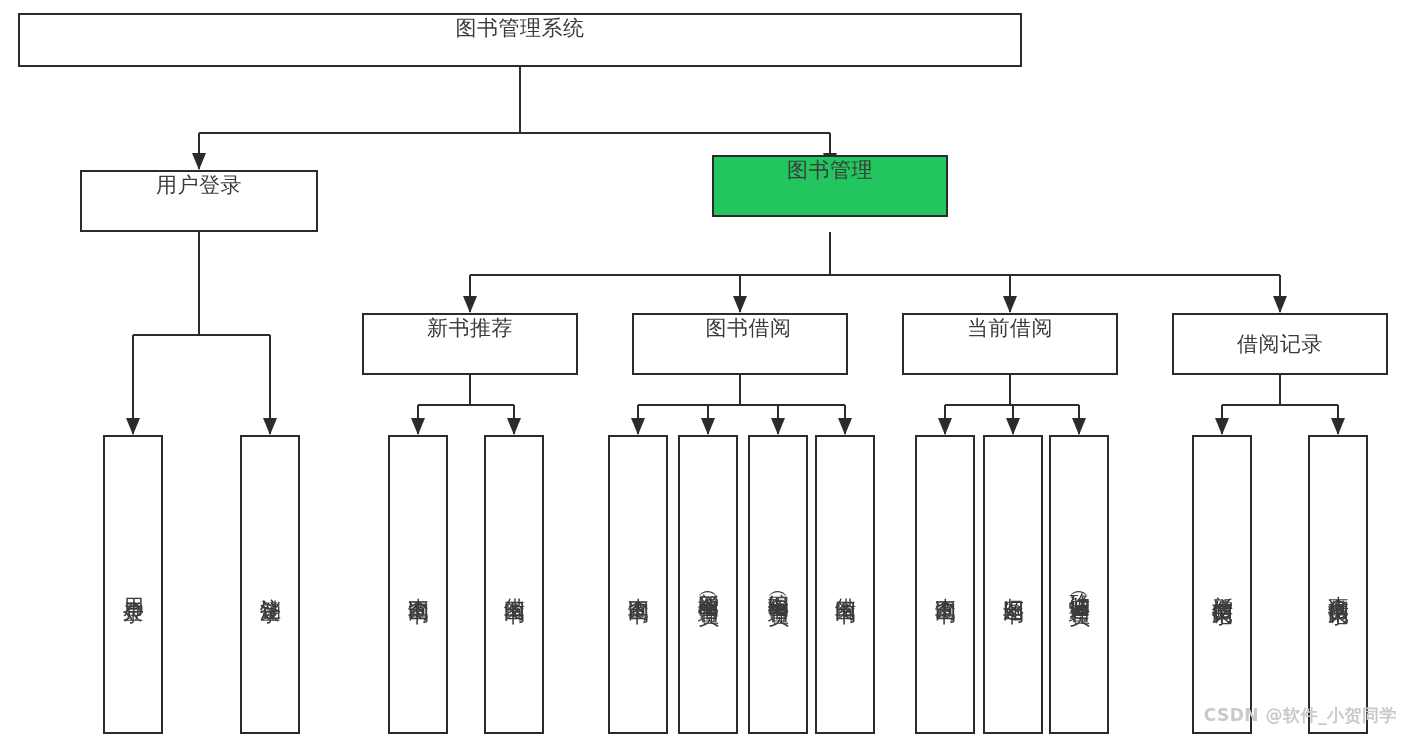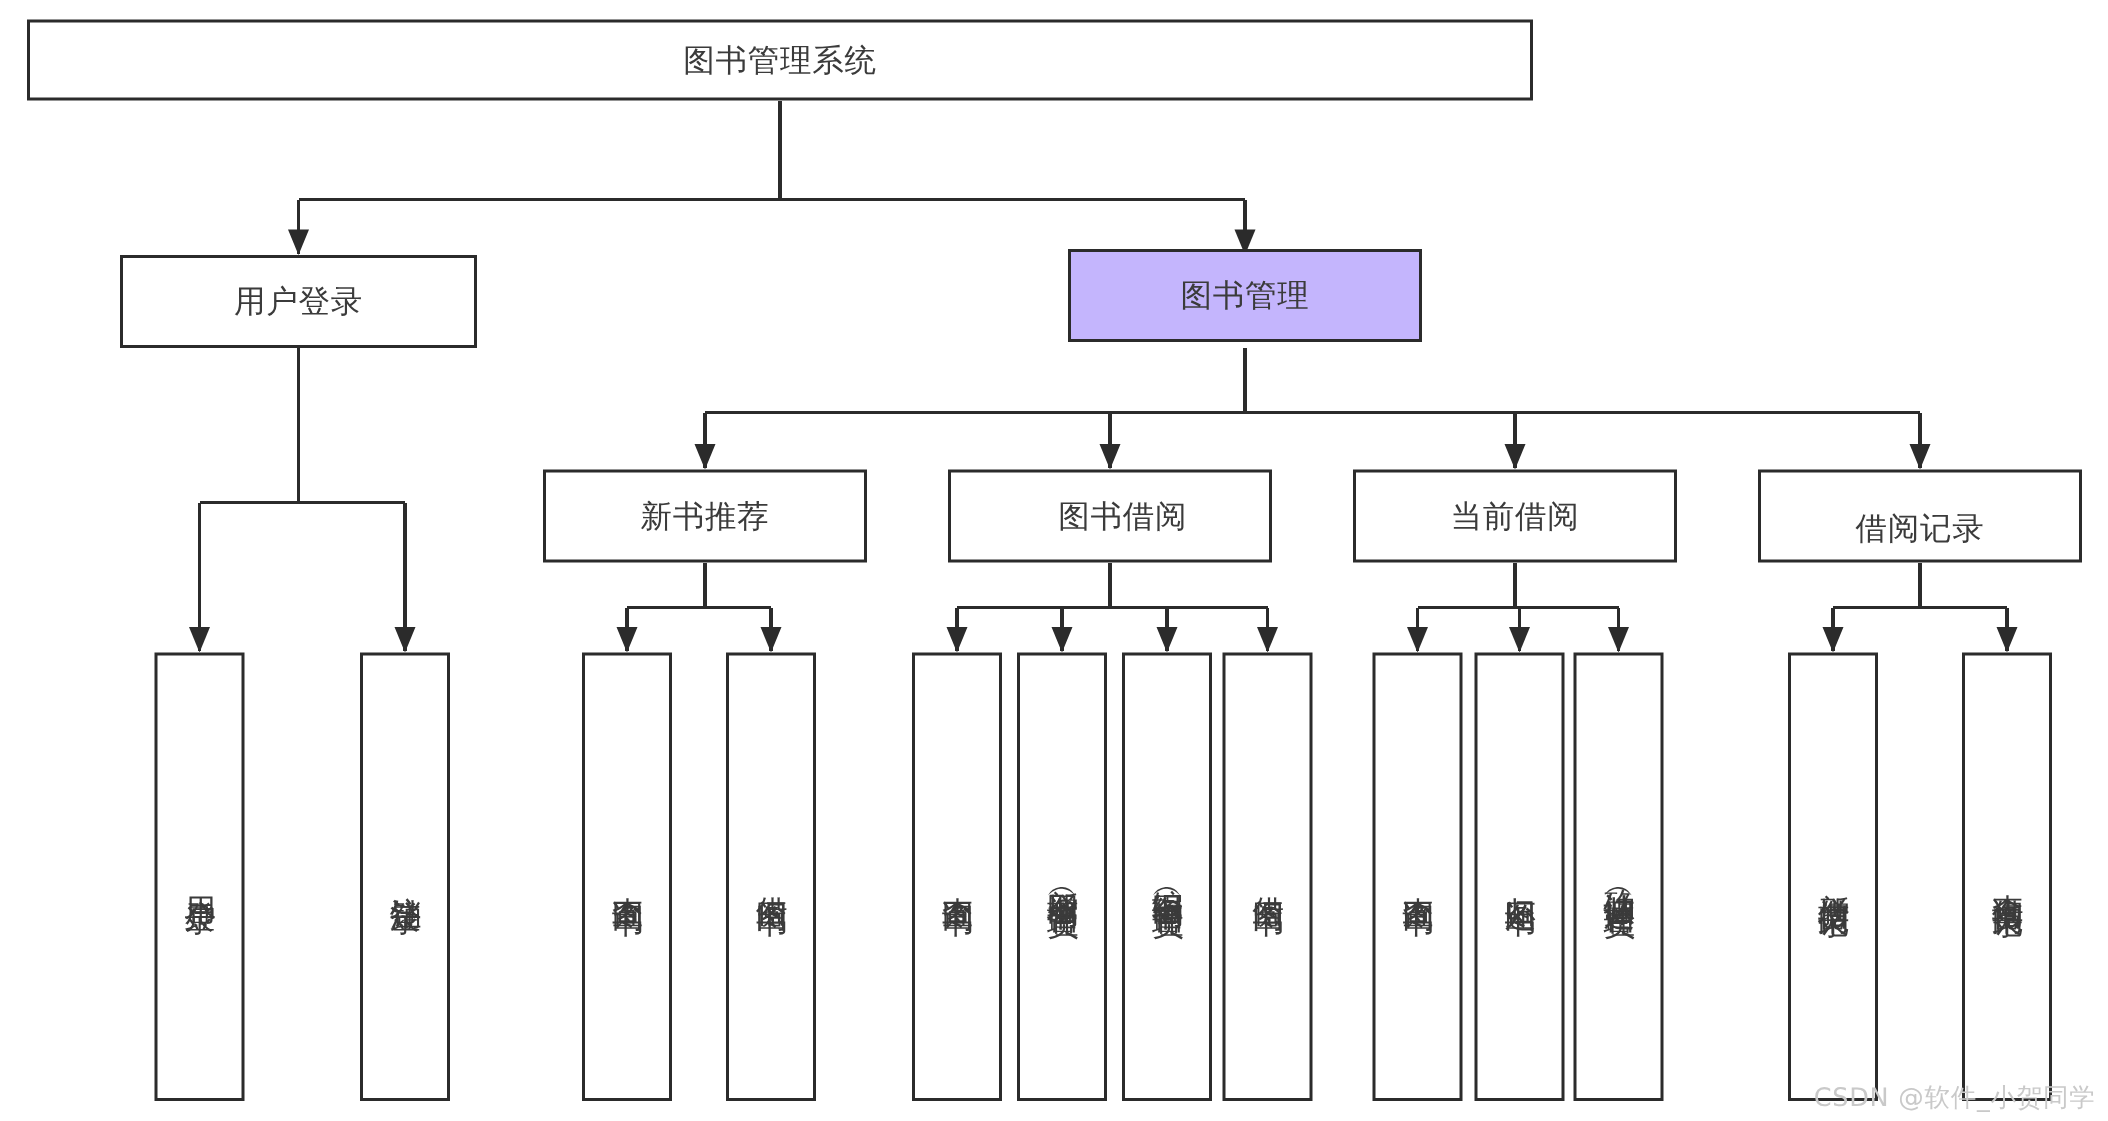--- a/index.html
+++ b/index.html
@@ -24,21 +24,20 @@
     top: 0;
     width: 1405px;
     height: 747px;
   }
   .node-box {
     position: absolute;
     box-sizing: border-box;
     background: #ffffff;
     border: 2px solid #2b2b2b;
     display: flex;
-    align-items: center;
     justify-content: center;
     overflow: hidden;
   }
   .node-label {
     color: #3b3b3b;
     font-size: 21px;
     line-height: 1.28;
     letter-spacing: 0.5px;
     text-align: center;
     white-space: nowrap;
@@ -57,27 +56,28 @@
   }
   .node-box.vertical .vwrap {
     height: 100%;
     display: flex;
     align-items: center;
     justify-content: center;
   }
   .watermark {
     position: absolute;
     right: 8px;
-    bottom: 4px;
+    bottom: 20px;
     color: #c9c9c9;
     font-size: 17px;
     letter-spacing: 0.5px;
     white-space: nowrap;
     pointer-events: none;
     user-select: none;
+    font-weight: bold;
   }
 </style>
 </head>
 <body>
 
 <div id="diagram-root">
 
   <svg id="diagram-svg" viewBox="0 0 1405 747" xmlns="http://www.w3.org/2000/svg">
       <line x1="520" y1="67" x2="520" y2="133" stroke="#2b2b2b" stroke-width="2.4" shape-rendering="crispEdges"></line>
       <line x1="199" y1="133" x2="830" y2="133" stroke="#2b2b2b" stroke-width="2.4" shape-rendering="crispEdges"></line>
@@ -137,21 +137,21 @@
       <div class="node-box" style="left: 18px; top: 13px; width: 1004px; height: 54px; border-color: rgb(43, 43, 43); background: rgb(255, 255, 255);">
         <div class="vwrap">
           <div class="node-label" style="color: rgb(59, 59, 59);">图书管理系统</div>
         </div>
       </div>
       <div class="node-box" style="left: 80px; top: 170px; width: 238px; height: 62px; border-color: rgb(43, 43, 43); background: rgb(255, 255, 255);">
         <div class="vwrap">
           <div class="node-label" style="color: rgb(59, 59, 59);">用户登录</div>
         </div>
       </div>
-      <div class="node-box" style="left: 712px; top: 166px; width: 236px; height: 62px; border-color: rgb(43, 43, 43); background: #c4b5fd;">
+      <div class="node-box" style="left: 712px; top: 155px; width: 236px; height: 62px; border-color: rgb(43, 43, 43); background: #22c55e;">
         <div class="vwrap">
           <div class="node-label" style="color: rgb(59, 59, 59);">图书管理</div>
         </div>
       </div>
       <div class="node-box" style="left: 362px; top: 313px; width: 216px; height: 62px; border-color: rgb(43, 43, 43); background: rgb(255, 255, 255);">
         <div class="vwrap">
           <div class="node-label" style="color: rgb(59, 59, 59);">新书推荐</div>
         </div>
       </div>
       <div class="node-box" style="left: 632px; top: 313px; width: 216px; height: 62px; border-color: rgb(43, 43, 43); background: rgb(255, 255, 255); padding-left: 17px;">

